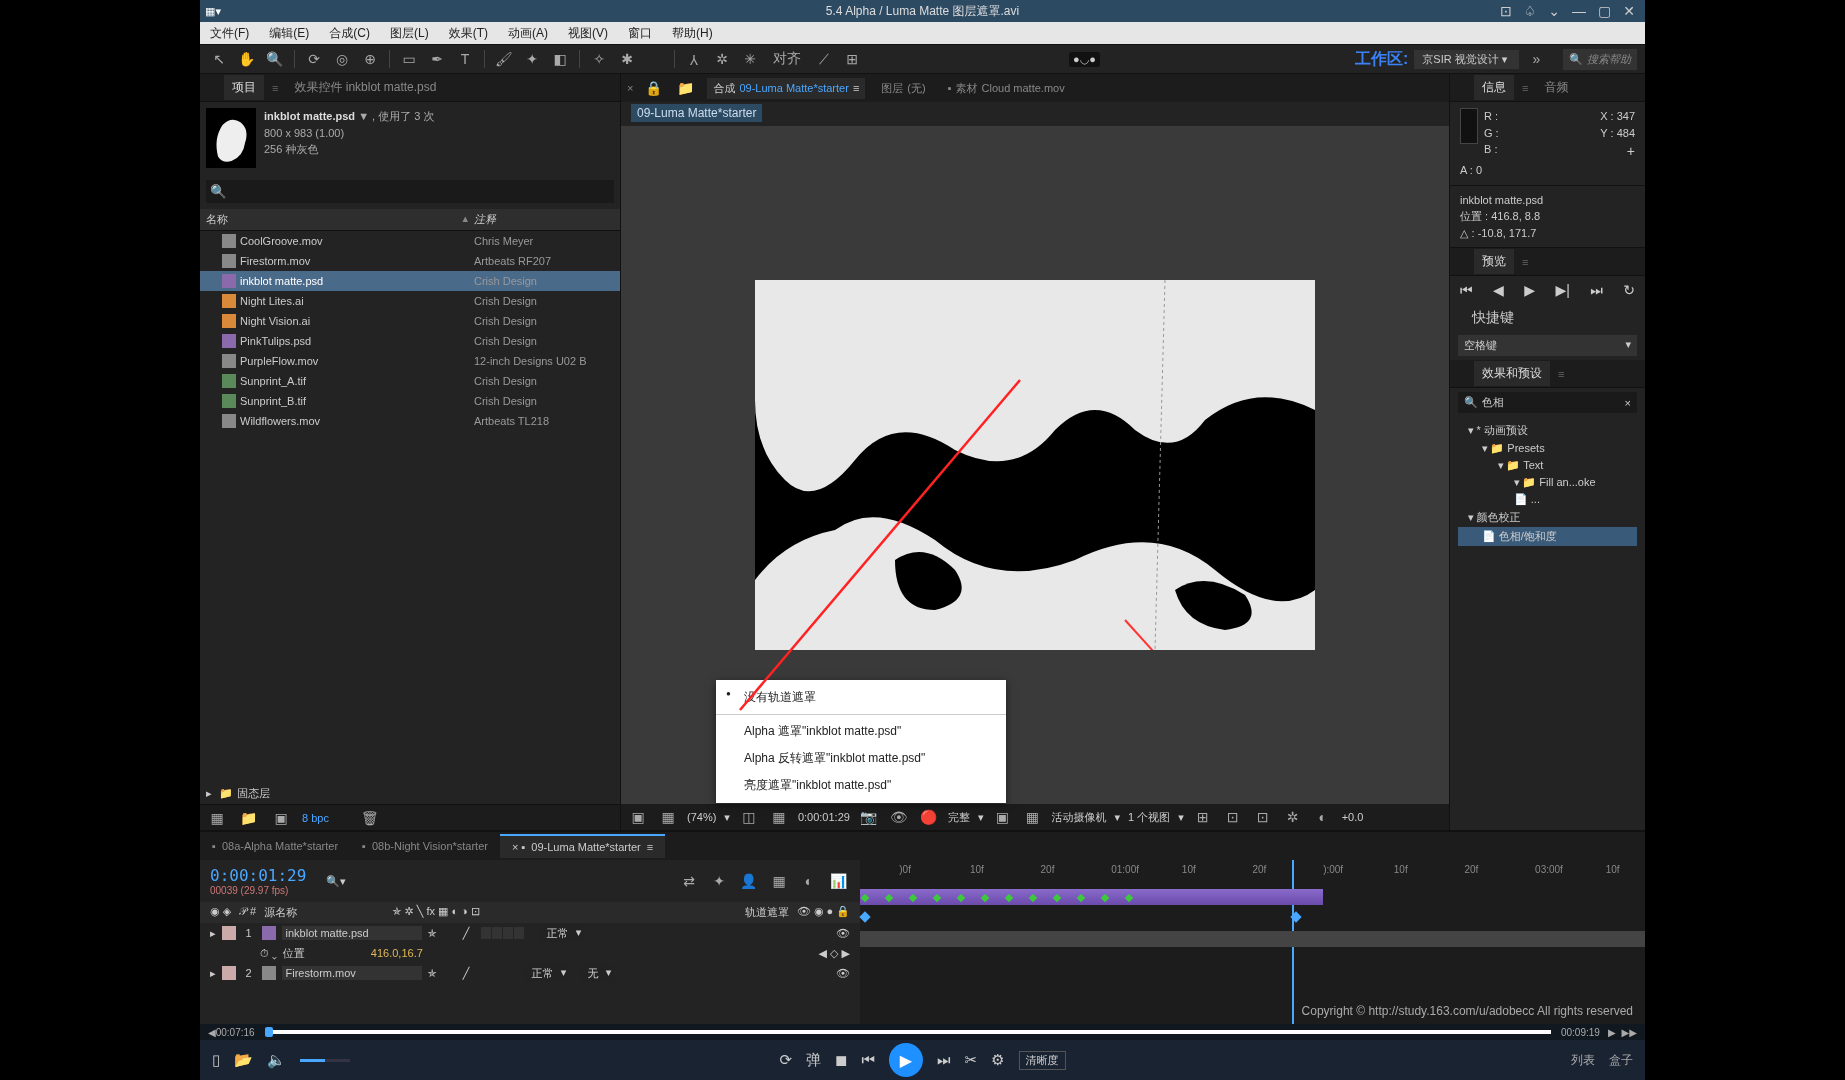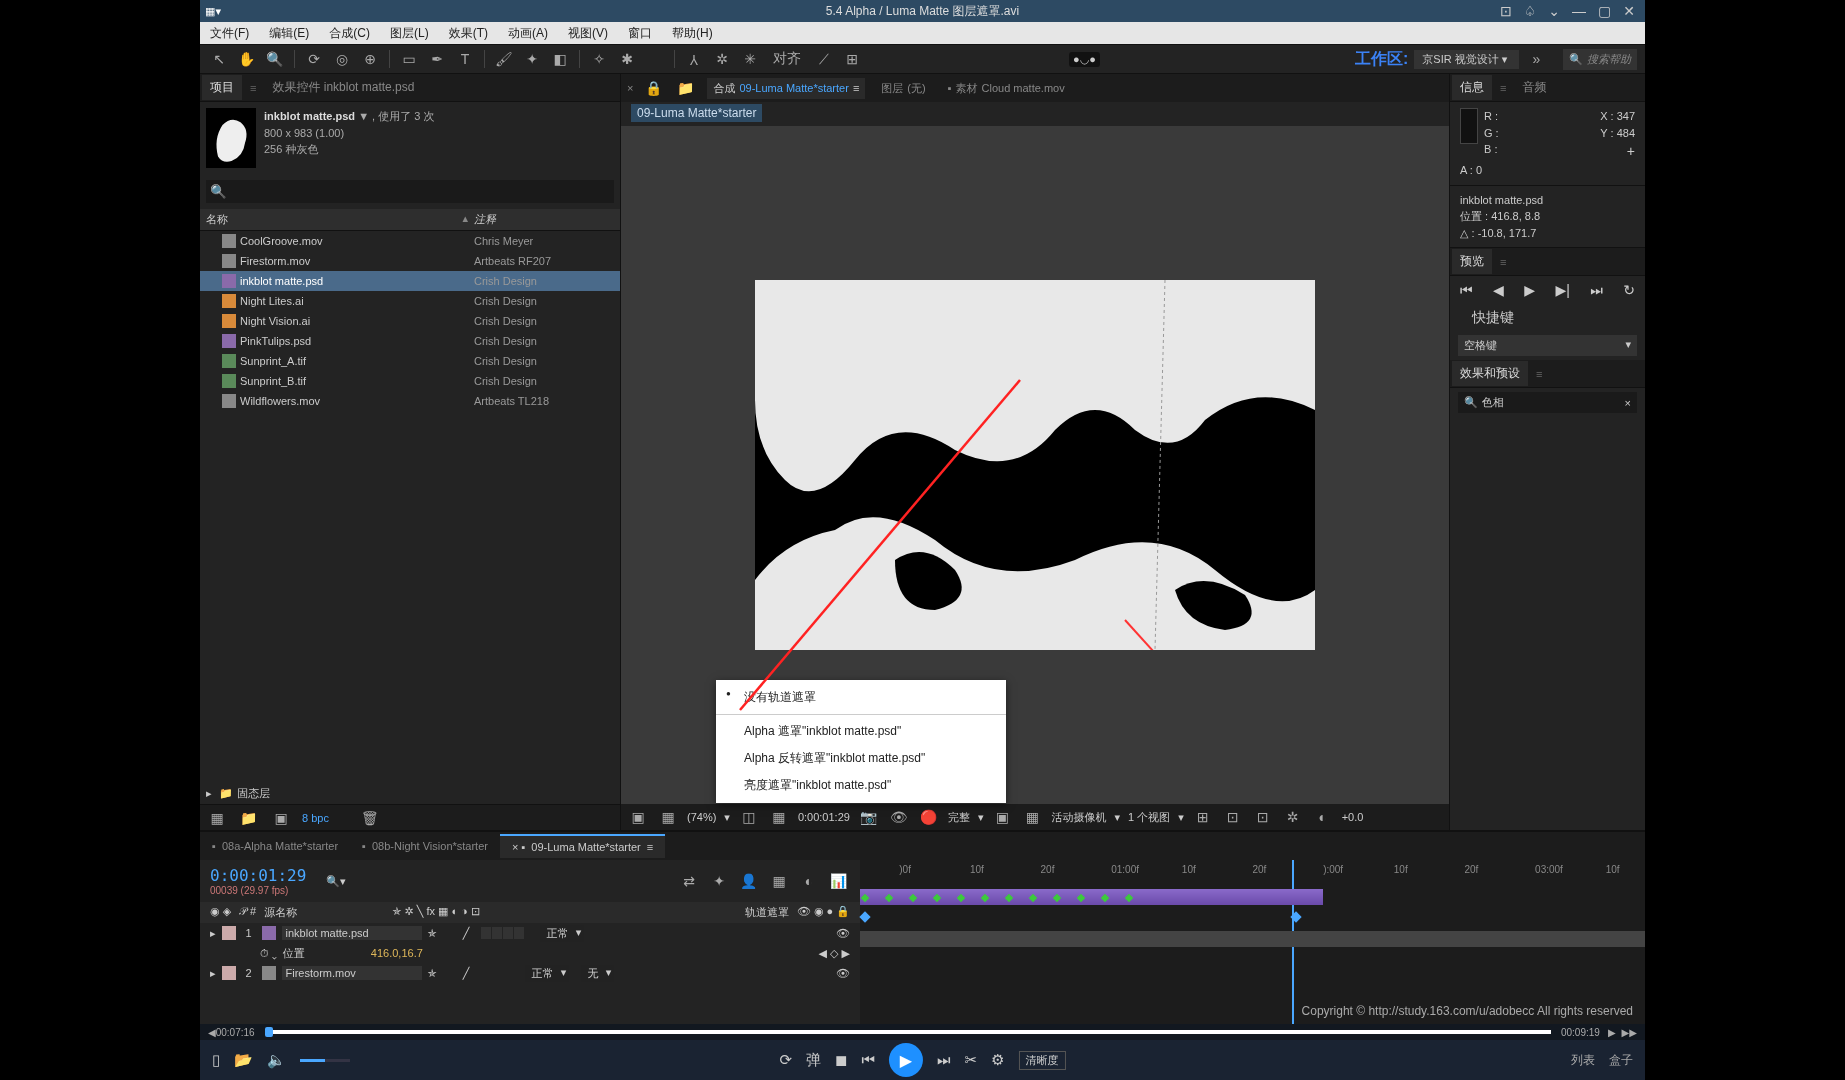--- a/index.html
+++ b/index.html
@@ -29,21 +29,21 @@
 .search-help { background: #333; padding: 3px 6px; color: #888; margin-left: 10px; font-style: italic; }
 .search-help::before { content: "🔍"; margin-right: 4px; font-style: normal; }
 
 
 .main-area { flex: 1; display: flex; min-height: 0; }
 .left-panel { width: 420px; display: flex; flex-direction: column; background: #232323; }
 .center-panel { flex: 1; display: flex; flex-direction: column; background: #232323; border-left: 1px solid #111; border-right: 1px solid #111; }
 .right-panel { width: 195px; display: flex; flex-direction: column; background: #232323; }
 
 
-.panel-tabs { height: 28px; background: #1c1c1c; display: flex; align-items: center; padding: 0 2px; gap: 8px; border-bottom: 1px solid #111; }
+.panel-tabs { height: 28px; background: #1c1c1c; display: flex; align-items: center; padding: 0 24px; gap: 8px; border-bottom: 1px solid #111; }
 .panel-tab { padding: 4px 8px; color: #888; cursor: pointer; font-size: 12px; }
 .panel-tab.active { color: #ddd; background: #2a2a2a; }
 
 
 .asset-header { display: flex; padding: 6px; gap: 8px; }
 .asset-thumb { width: 50px; height: 60px; background: #000; display: flex; align-items: center; justify-content: center; }
 .asset-thumb svg { width: 45px; height: 55px; }
 .asset-info { font-size: 11px; color: #aaa; line-height: 1.5; }
 .asset-info b { color: #ddd; }
 .search-box { padding: 6px; }
@@ -262,20 +262,25 @@
             <span class="fi fi-ai"></span>
             <span class="fname">Night Vision.ai</span>
             <span class="fnote">Crish Design</span>
           </div>
           <div class="file-row">
             <span class="fi fi-psd"></span>
             <span class="fname">PinkTulips.psd</span>
             <span class="fnote">Crish Design</span>
           </div>
           <div class="file-row">
+            <span class="fi fi-mov"></span>
+            <span class="fname">PurpleFlow.mov</span>
+            <span class="fnote">12-inch Designs U02 B</span>
+          </div>
+          <div class="file-row">
             <span class="fi fi-tif"></span>
             <span class="fname">Sunprint_A.tif</span>
             <span class="fnote">Crish Design</span>
           </div>
           <div class="file-row">
             <span class="fi fi-tif"></span>
             <span class="fname">Sunprint_B.tif</span>
             <span class="fnote">Crish Design</span>
           </div>
           <div class="file-row">
@@ -402,20 +407,29 @@
         </div>
       <div class="panel-tabs">
         <span class="panel-tab active">效果和预设</span>
         <span style="color:#666">≡</span>
       </div>
       <div class="effects-search">
         <span>🔍</span>
         <span>色相</span>
         <span style="margin-left:auto;cursor:pointer">×</span>
       </div>
+      <div class="effects-tree">
+        <div class="tree-row">▾ <span>* 动画预设</span></div>
+        <div class="tree-row sub">▾ 📁 <span>Presets</span></div>
+        <div class="tree-row sub2">▾ 📁 <span>Text</span></div>
+        <div class="tree-row sub3">▾ 📁 <span>Fill an...oke</span></div>
+        <div class="tree-row sub3">📄 <span>...</span></div>
+        <div class="tree-row">▾ <span>颜色校正</span></div>
+        <div class="tree-row sub" style="background:#3a5a7a">📄 <span>色相/饱和度</span></div>
+      </div>
     </div>
   </div>
 
   <div class="timeline-area">
     <div class="timeline-tabs">
       <div class="tl-tab">▪ <span>08a-Alpha Matte*starter</span></div>
       <div class="tl-tab">▪ <span>08b-Night Vision*starter</span></div>
       <div class="tl-tab active">× ▪ <span>09-Luma Matte*starter</span> ≡</div>
     </div>
     <div class="tl-body">

